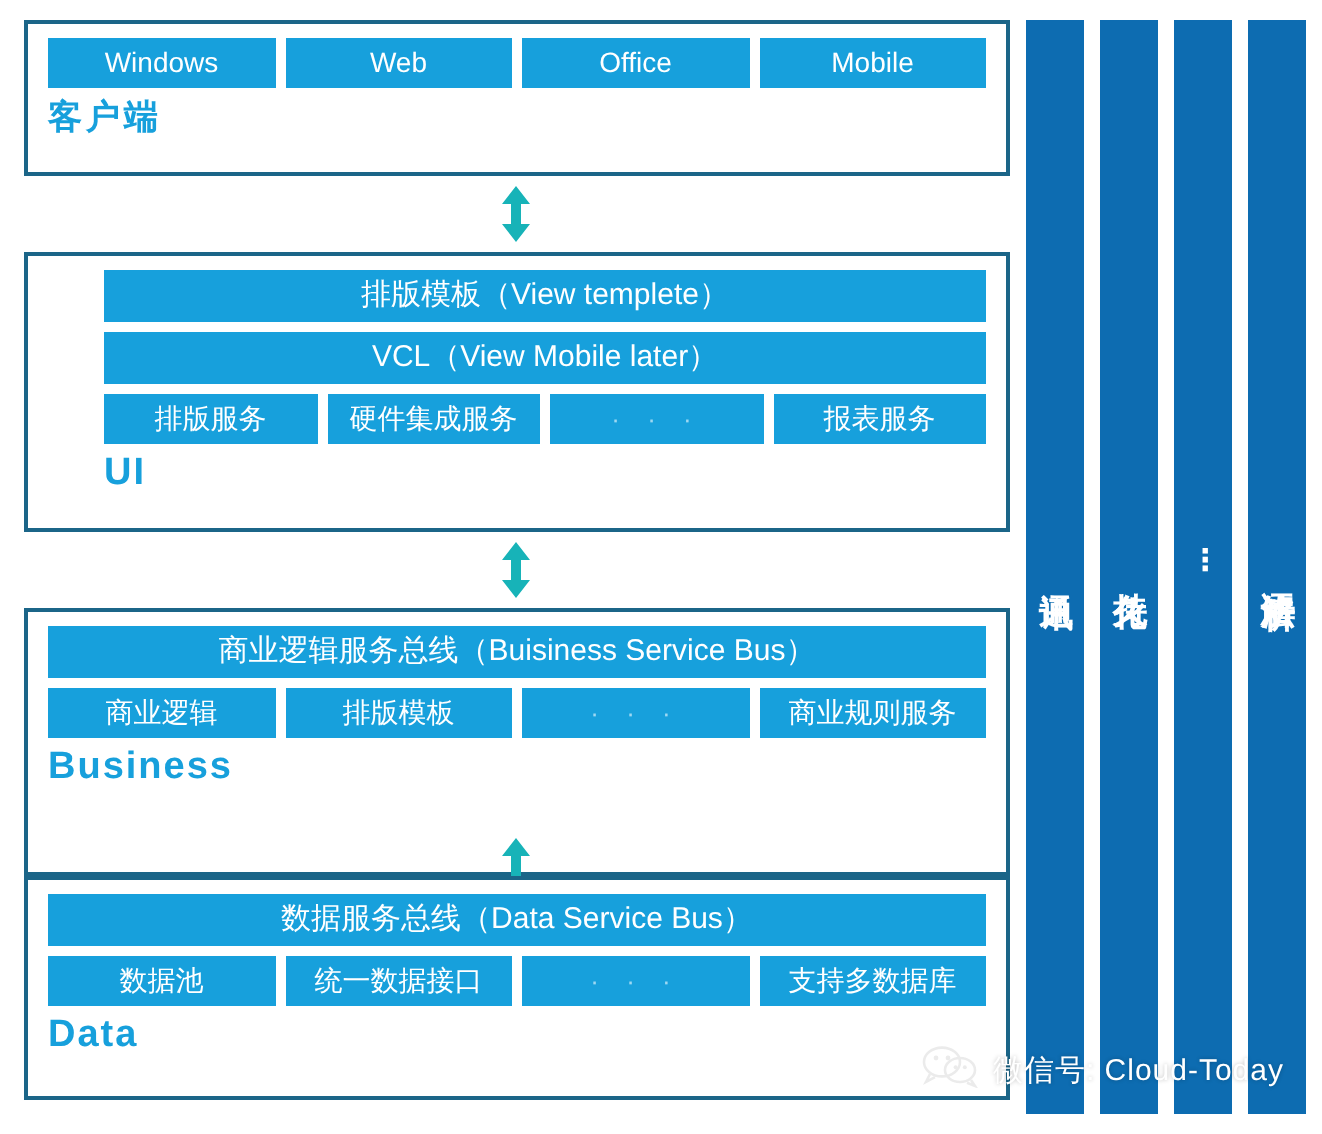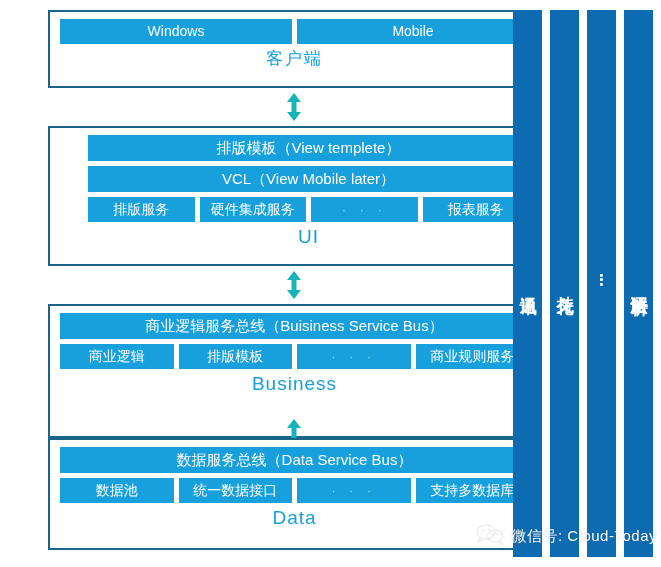--- a/index.html
+++ b/index.html
@@ -22,21 +22,20 @@
     height: 567px;
   }
 
   
   .layers {
     position: absolute;
     left: 12px;
     top: 10px;
     width: 493px;
     height: 547px;
-    margin-left: 36px;
   }
 
   .layer-card {
     position: absolute;
     left: 0;
     width: 493px;
     box-sizing: border-box;
     border: 2px solid #1B6588;
     background: #ffffff;
     padding: 7px 10px 4px 10px;
@@ -75,23 +74,23 @@
     overflow: hidden;
   }
 
   .chip.dots, .bus-row.dots {
     letter-spacing: 5px;
     color: #9ED8F2;
     font-size: 13px;
   }
 
   .layer-title {
-    text-align: center;
+    text-align: left;
     color: #17A0DC;
-    font-weight: normal;
+    font-weight: bold;
     font-size: 19px;
     line-height: 30px;
     height: 30px;
     letter-spacing: 1px;
   }
   .layer-title.cjk { font-size: 17px; letter-spacing: 2px; }
 
   
   .connector {
     position: absolute;
@@ -131,21 +130,21 @@
   }
   .pillar-label.dots {
     font-size: 15px;
     letter-spacing: 7px;
     color: #ffffff;
   }
 
   
   .watermark {
     position: absolute;
-    right: 4px;
+    right: 19px;
     bottom: 18px;
     display: flex;
     align-items: center;
     gap: 6px;
     z-index: 5;
     pointer-events: none;
   }
   .wm-text {
     color: #ffffff;
     font-size: 15px;
@@ -158,20 +157,22 @@
 </head>
 <body>
 
 <div id="diagram">
 
   <div class="layers">
 
     <div class="layer-card" style="top:0px; height:78px;">
       <div class="chip-row">
         <div class="chip">Windows</div>
+        <div class="chip">Web</div>
+        <div class="chip">Office</div>
         <div class="chip">Mobile</div>
       </div>
       <div class="layer-title cjk">客户端</div>
     </div>
 
     <div class="connector" style="top:82px;">
       <svg width="26" height="30" viewBox="0 0 26 30" aria-hidden="true">
         <path d="M13 1 L20 10 L15.5 10 L15.5 20 L20 20 L13 29 L6 20 L10.5 20 L10.5 10 L6 10 Z" fill="#17B3B8"></path>
       </svg>
     </div>

